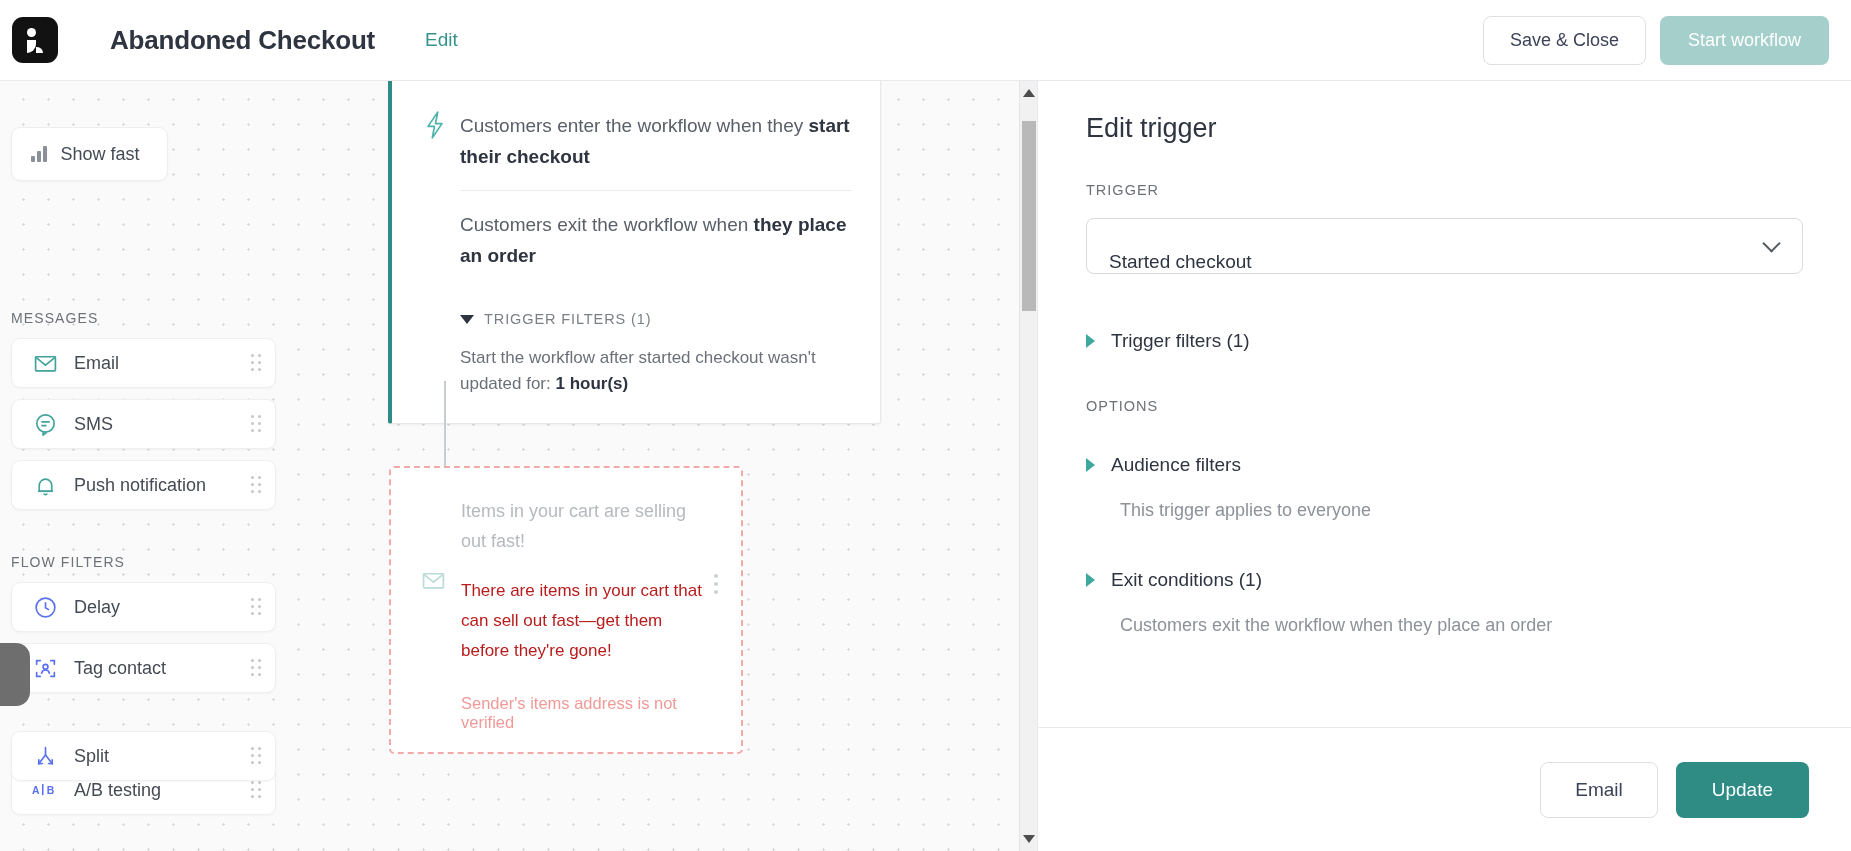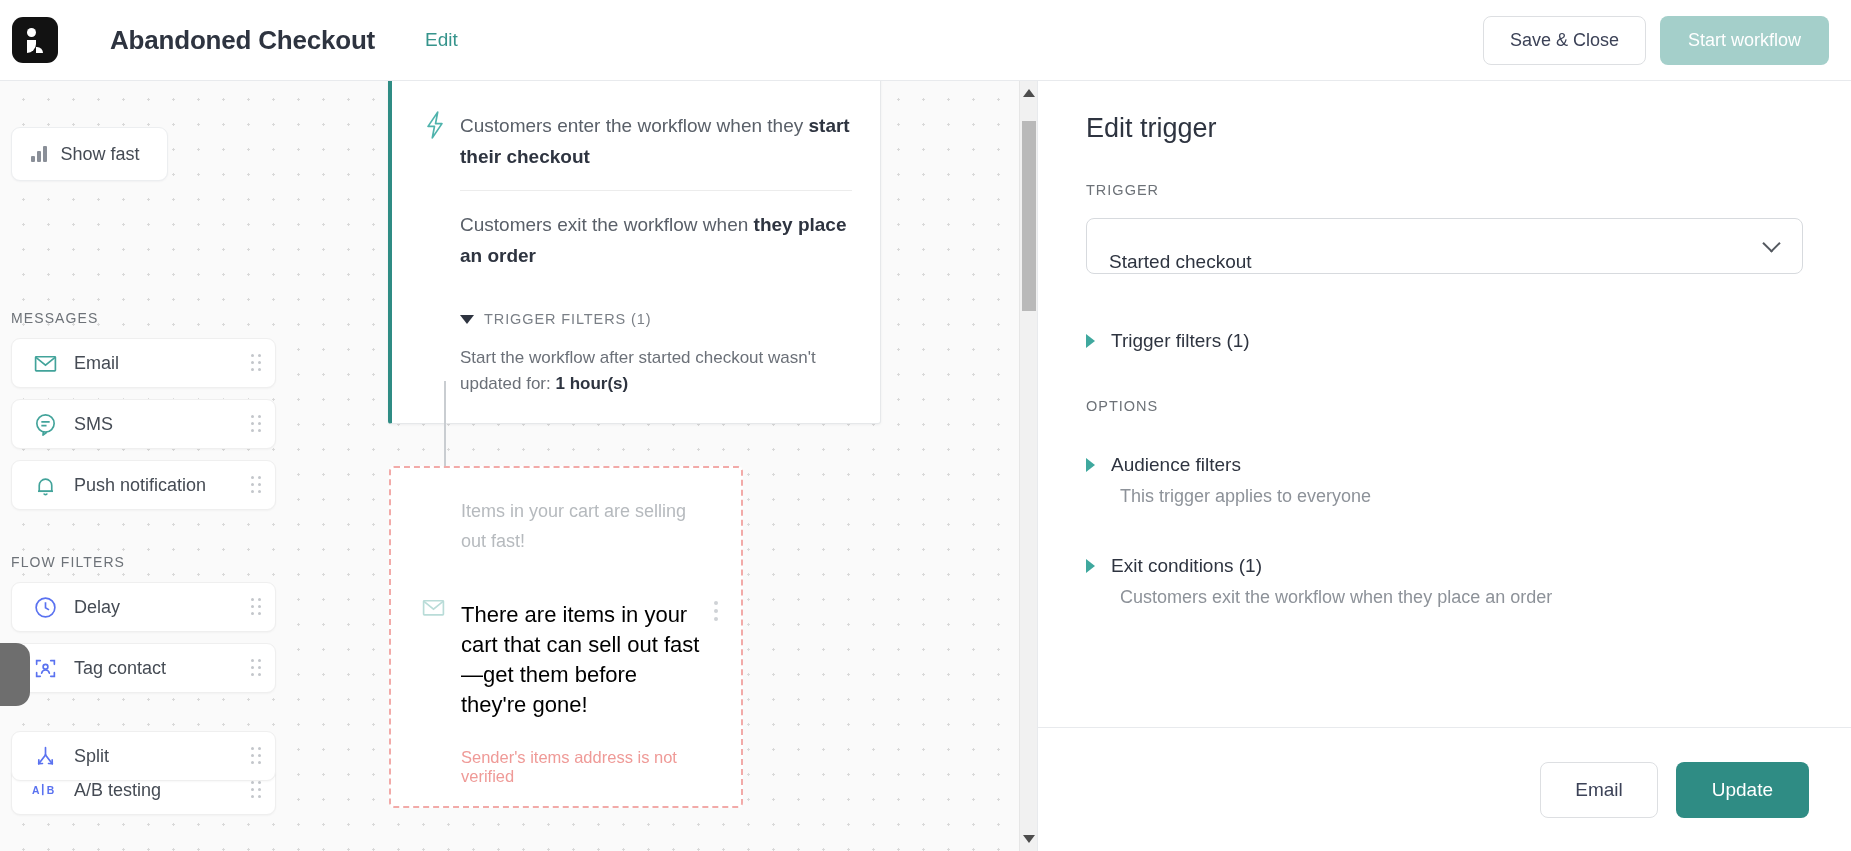--- a/index.html
+++ b/index.html
@@ -270,24 +270,24 @@
   }
   .en-row { display: flex; align-items: center; }
   .en-icon { width: 26px; flex: 0 0 auto; margin-top: 2px; }
   .en-text { flex: 1; padding-left: 14px; padding-right: 8px; }
   .en-subject {
     font-size: 18px;
     line-height: 30px;
     color: #b6babe;
   }
   .en-preview {
-    margin-top: 44px;
-    font-size: 22px;
+    margin-top: 20px;
+    font-size: 17px;
     line-height: 30px;
-    color: #000000;
+    color: #b91c1c;
   }
   .en-kebab {
     width: 6px;
     display: flex; flex-direction: column; gap: 4px;
     align-items: center;
     margin-top: 6px;
     cursor: pointer;
   }
   .en-kebab i { width: 4px; height: 4px; border-radius: 50%; background: #cfd2d6; display: block; }
   .en-error {
@@ -389,21 +389,21 @@
   .caret-right {
     width: 0; height: 0;
     border-top: 7px solid transparent;
     border-bottom: 7px solid transparent;
     border-left: 9px solid #3fa89e;
     flex: 0 0 auto;
   }
   .collapse-row .ctitle { font-size: 19px; color: #2e3440; }
   .sub-desc {
     margin-left: 34px;
-    margin-top: 10px;
+    margin-top: 24px;
     font-size: 18px;
     color: #8d9299;
   }
   .sect-trigger-filters { margin-top: 56px; }
   .sect-options-label { margin-top: 46px; }
   .sect-audience { margin-top: 40px; }
   .sect-exit { margin-top: 48px; }
 
   .panel-footer {
     height: 124px;

